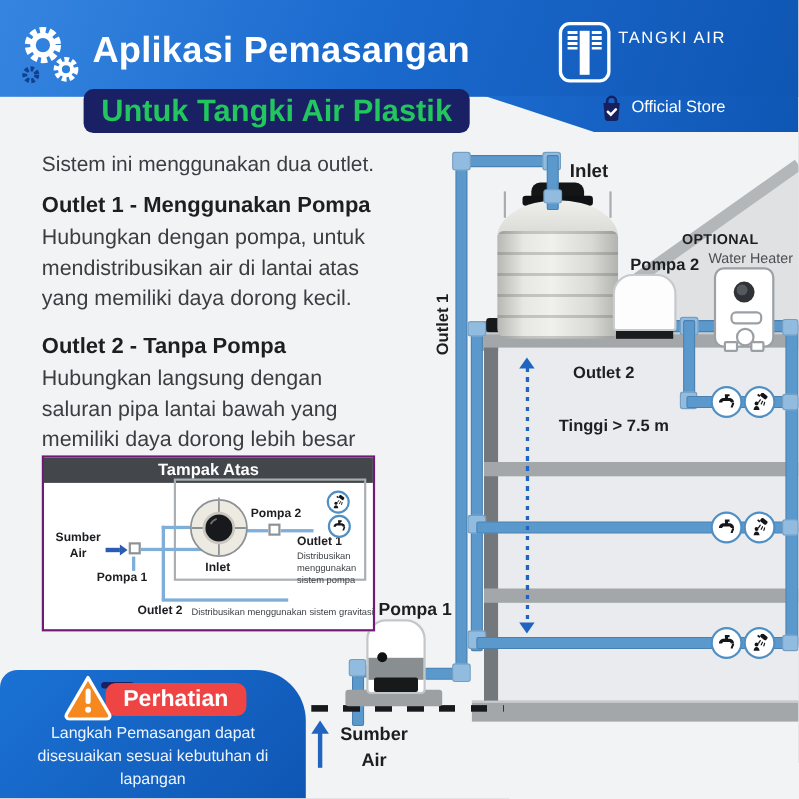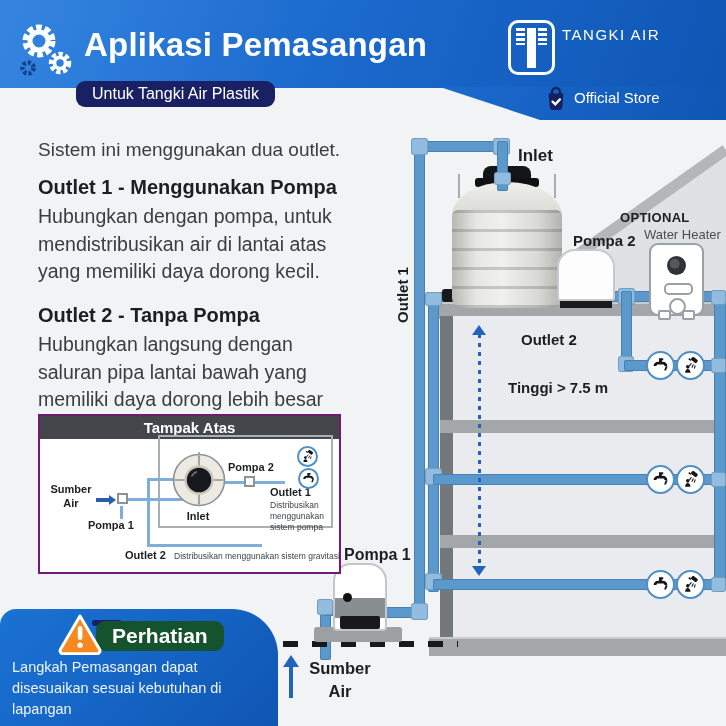--- a/index.html
+++ b/index.html
@@ -67,21 +67,21 @@
         <circle cx="48" cy="49" r="5.5" stroke="#fff" stroke-width="3.6"></circle>
         <circle cx="16" cy="54" r="5.5" stroke="#10408f" stroke-width="4.5" stroke-dasharray="3 2"></circle>
       </g>
     </svg>
   </div>
 
   <div class="abs" style="left:84px;top:26px;font-size:33px;font-weight:bold;color:#fff;z-index:10;
               letter-spacing:.2px;white-space:nowrap">Aplikasi Pemasangan</div>
 
   <div class="abs" style="left:76px;top:81px;background:#192063;border-radius:9px;padding:4px 16px;z-index:10">
-    <span style="font-size:16px;font-weight:normal;color:#ffffff;white-space:nowrap">Untuk Tangki Air Plastik</span>
+    <span style="font-size:28px;font-weight:bold;color:#22c55e;white-space:nowrap">Untuk Tangki Air Plastik</span>
   </div>
 
   <div class="abs" style="left:508px;top:20px;width:47px;height:55px;border:3px solid #fff;border-radius:10px;
               box-sizing:border-box;z-index:10">
     <div class="abs" style="left:5px;top:5px;width:9px;height:17px;
                 background:repeating-linear-gradient(180deg,#fff 0 3px,rgba(255,255,255,0) 3px 5px)"></div>
     <div class="abs" style="left:27px;top:5px;width:9px;height:17px;
                 background:repeating-linear-gradient(180deg,#fff 0 3px,rgba(255,255,255,0) 3px 5px)"></div>
     <div class="abs" style="left:16px;top:5px;width:9px;height:40px;background:#fff"></div>
   </div>
@@ -167,24 +167,24 @@
               background:linear-gradient(135deg,#1b72d4,#0f56b4)">
     <div class="abs" style="left:92px;top:620px;background:#192063;border-radius:9px;padding:3px 15px;transform:translateY(-609px)"></div>
   </div>
   <div class="abs" style="left:56px;top:613px;width:48px;height:42px;z-index:11">
     <svg viewBox="0 0 48 42" width="48" height="42">
       <path d="M24 3 43.5 36.3a2.9 2.9 0 0 1-2.5 4.4H7a2.9 2.9 0 0 1-2.5-4.4Z" fill="#f5881f" stroke="#fff" stroke-width="3" stroke-linejoin="round"></path>
       <rect x="21.8" y="13" width="4.6" height="14" rx="2.3" fill="#fff"></rect>
       <circle cx="24.1" cy="32.2" r="2.7" fill="#fff"></circle>
     </svg>
   </div>
-  <div class="abs" style="left:96px;top:621px;background:#14532d;border-radius:9px;padding:3px 16px;z-index:10">
+  <div class="abs" style="left:96px;top:621px;background:#ef4444;border-radius:9px;padding:3px 16px;z-index:10">
     <span style="color:#fff;font-weight:bold;font-size:21px;white-space:nowrap">Perhatian</span>
   </div>
-  <div class="abs" style="left:12px;top:657px;width:254px;text-align:left;color:#eef4fc;font-size:14.5px;
+  <div class="abs" style="left:12px;top:657px;width:254px;text-align:center;color:#eef4fc;font-size:14.5px;
               line-height:1.45;z-index:10">Langkah Pemasangan dapat disesuaikan sesuai kebutuhan di lapangan</div>
 
   <div class="abs" style="left:565px;top:150px;width:161px;height:152px;background:#dfe1e3;z-index:1;
               clip-path:polygon(0 75%,100% 0,100% 100%,0 100%)"></div>
   <div class="abs" style="left:565px;top:258px;width:197px;height:11px;background:#b4b7ba;z-index:1;
               transform:rotate(-35.3deg);transform-origin:0 50%"></div>
 
   <div class="slab" style="left:430px;top:301px;width:296px;height:15px;border-top:3px solid #c8cbcd"></div>
   <div class="abs" style="left:440px;top:316px;width:13px;height:322px;background:#73787c;z-index:1"></div>
   <div class="abs" style="left:453px;top:316px;width:273px;height:321px;background:#e9ebee;z-index:1"></div>

